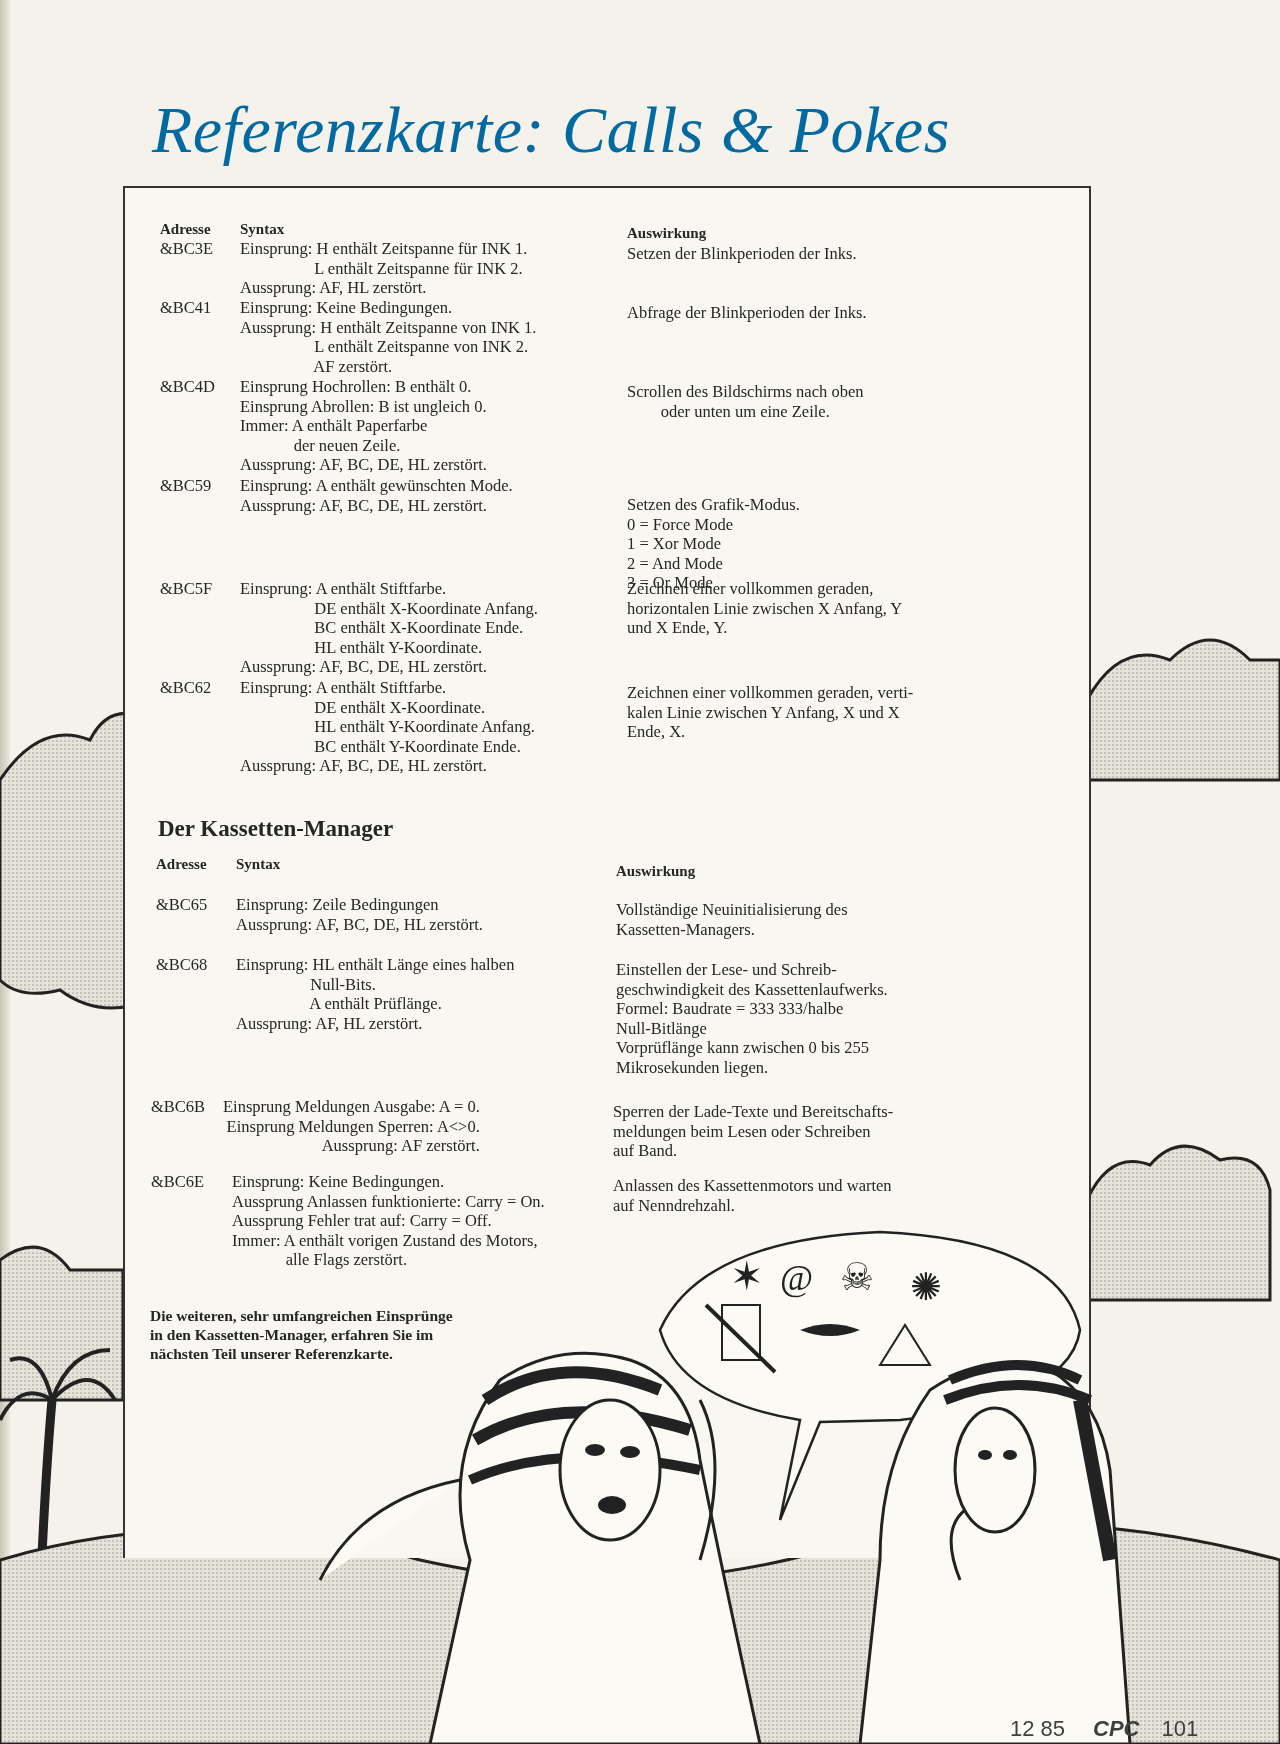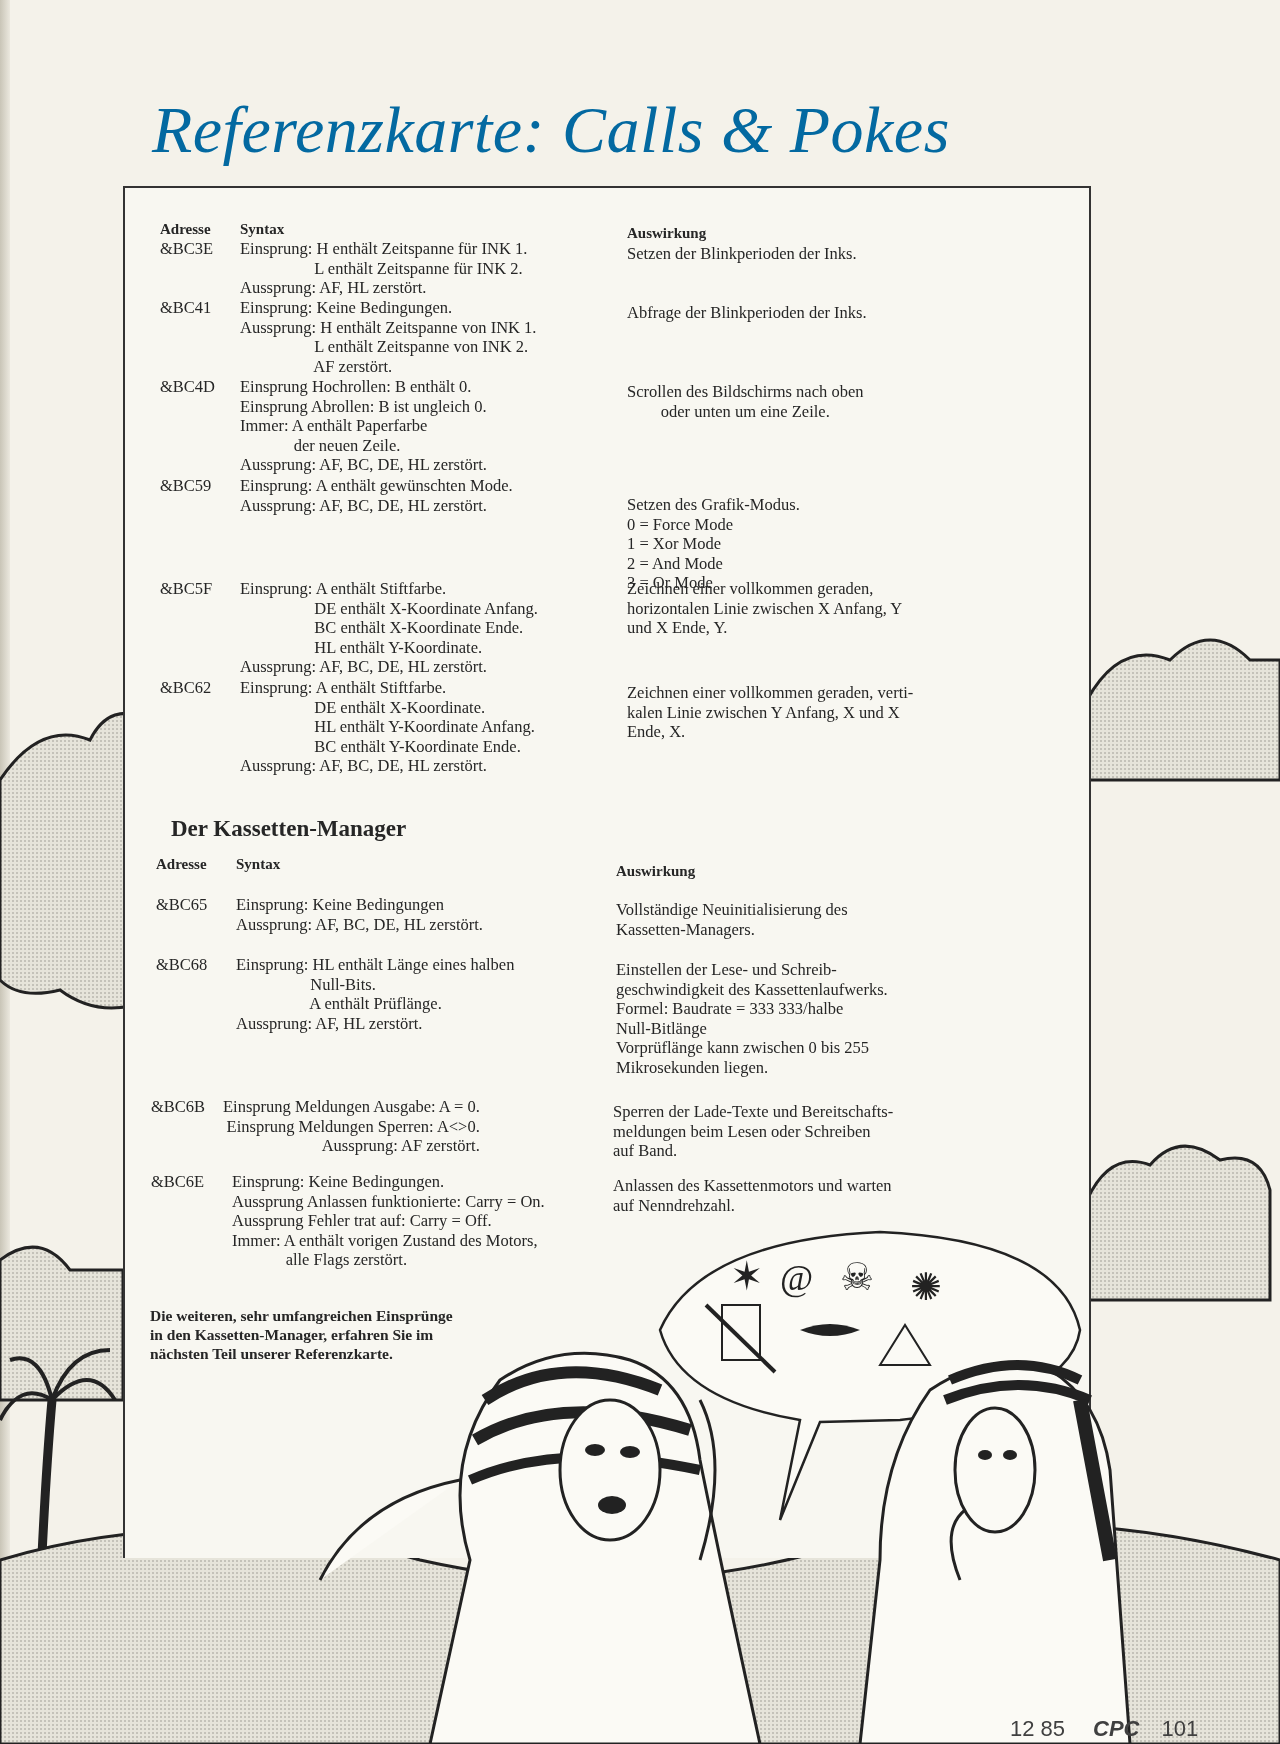--- a/index.html
+++ b/index.html
@@ -21,21 +21,21 @@
       border: 2px solid #333; border-bottom: none; background: #f8f7f1;
     }
     
     .scene { position: absolute; left: 0; top: 0; width: 1280px; height: 1744px; pointer-events: none; }
     .block { position: absolute; font-size: 16.5px; line-height: 19.5px; }
     .row { position: absolute; left: 0; width: 940px; }
     .addr { position: absolute; left: 0; white-space: nowrap; }
     .syn { position: absolute; left: 80px; white-space: pre; }
     .eff { position: absolute; left: 467px; white-space: pre; }
     .hdr { font-weight: bold; font-size: 15px; }
-    .section-title { position: absolute; font-weight: bold; font-size: 23px; left: 171px; top: 816px; margin: 0; }
+    .section-title { position: absolute; font-weight: bold; font-size: 23px; left: 158px; top: 816px; margin: 0; }
     .note { position: absolute; left: 150px; top: 1306px; font-weight: bold; font-size: 15.5px; line-height: 19px; white-space: pre; font-family: "Liberation Serif", serif; }
     .footer { position: absolute; top: 1716px; left: 1010px; font-family: "Liberation Sans", "DejaVu Sans", sans-serif; font-size: 22px; color: #404040; }
     .footer .mag { font-weight: bold; font-style: italic; margin: 0 22px 0 28px; }
   </style>
 </head>
 <body>
 
 <div class="spine"></div>
 
 <h1 class="title">Referenzkarte: Calls &amp; Pokes</h1>
@@ -172,21 +172,21 @@
 <h2 class="section-title">Der Kassetten-Manager</h2>
 
 <div class="block" style="left:156px; top:855px; width:940px; height:420px;">
   <div class="row" style="top:0;">
     <span class="addr hdr">Adresse</span>
     <span class="syn hdr" style="left:80px;">Syntax</span>
     <span class="eff hdr" style="left:460px; top:7px;">Auswirkung</span>
   </div>
   <div class="row" style="top:40px;">
     <span class="addr">&amp;BC65</span>
-    <span class="syn">Einsprung: Keine Bedingungen
+    <span class="syn">Einsprung: Zeile Bedingungen
 Aussprung: AF, BC, DE, HL zerstört.</span>
     <span class="eff" style="left:460px; top:5px;">Vollständige Neuinitialisierung des
 Kassetten-Managers.</span>
   </div>
   <div class="row" style="top:100px;">
     <span class="addr">&amp;BC68</span>
     <span class="syn">Einsprung: HL enthält Länge eines halben
                   Null-Bits.
                   A enthält Prüflänge.
 Aussprung: AF, HL zerstört.</span>

